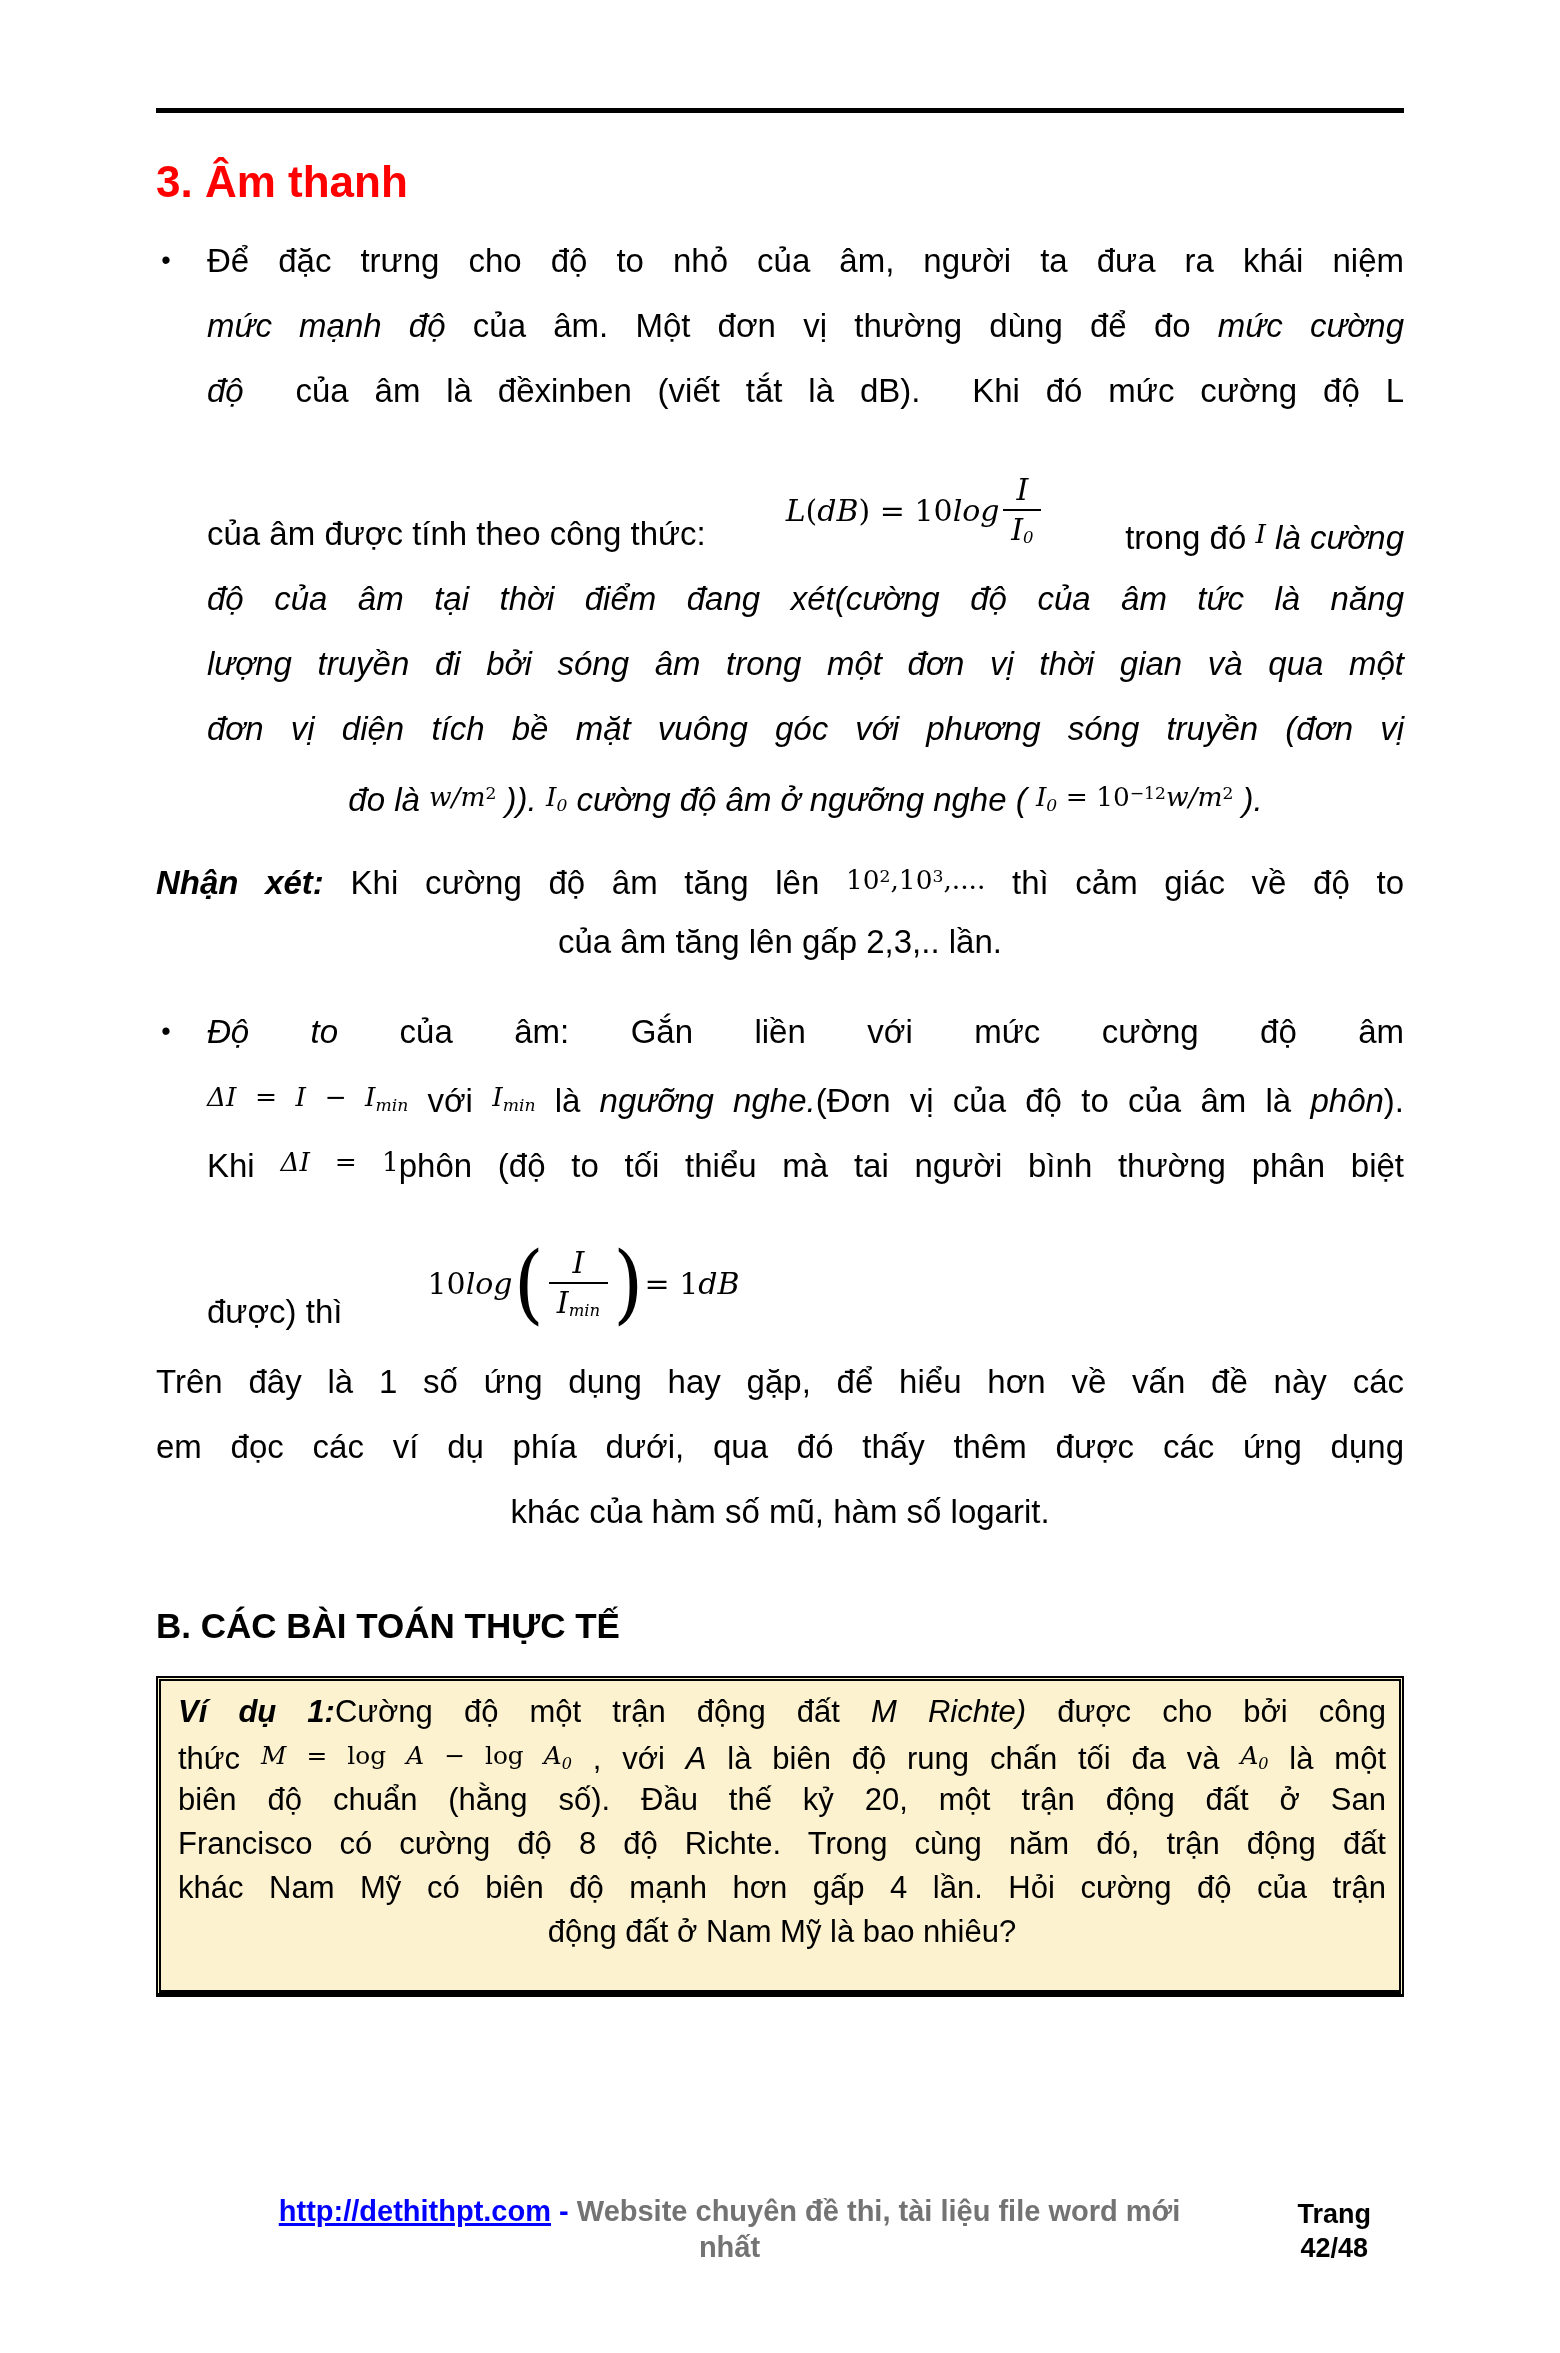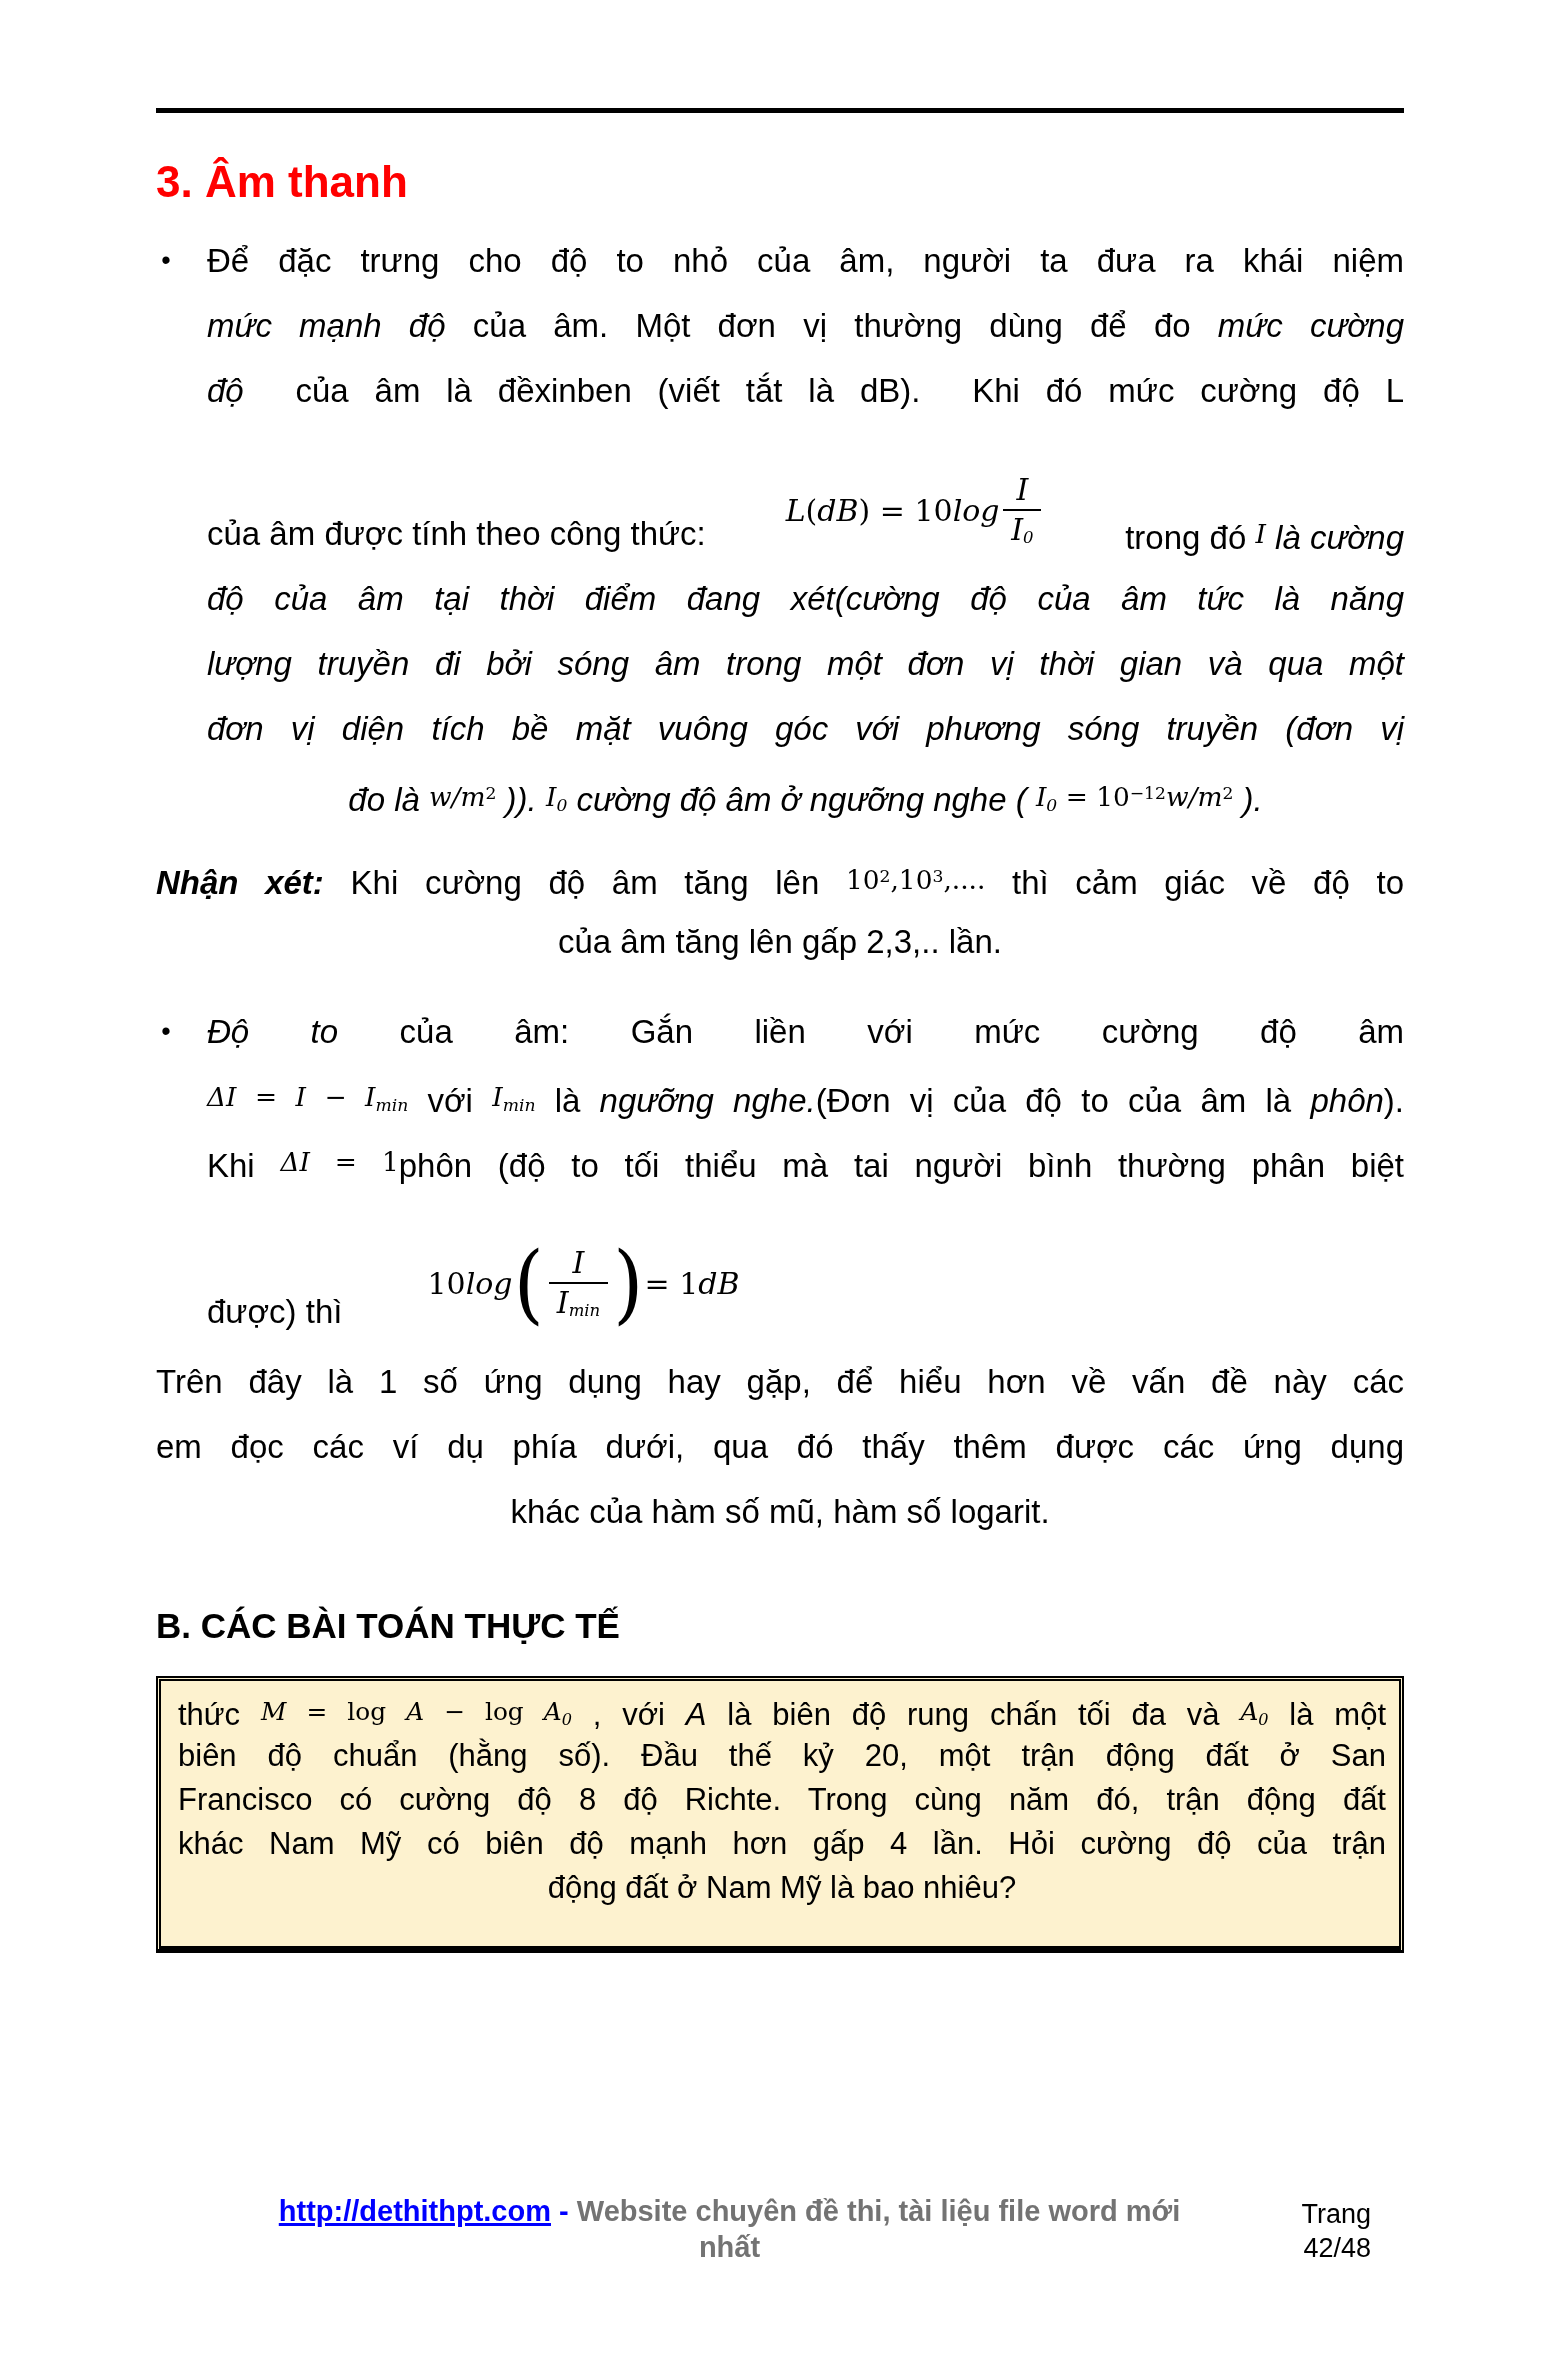--- a/index.html
+++ b/index.html
@@ -71,21 +71,21 @@
   
   .footer{
     position:absolute;left:156px;top:2193px;width:1147px;
     text-align:center;font-weight:bold;font-size:29px;line-height:36px;
   }
   .f-link{color:#0000FF;text-decoration:underline;text-decoration-thickness:2.6px;cursor:pointer;}
   .f-dash{color:#0000FF;}
   .f-red{color:#737373;}
   .pagenum{
     position:absolute;right:190px;top:2197px;
-    font-weight:normal;font-size:27px;line-height:34px;color:#000;text-align:right;
+    font-weight:bold;font-size:27px;line-height:34px;color:#000;text-align:center;
   }
 </style>
 </head>
 <body>
 
 <div class="page" data-name="page">
   <div class="content" id="doc" data-name="document-content">
       <div class="rule" data-name="top-rule"></div>
       <div class="heading" data-name="section-heading-am-thanh">3. Âm thanh</div>
       <div class="para bul" data-name="intro-bullet-paragraph">
@@ -138,20 +138,21 @@
             </span></span>
         </div>
       </div>
       <div class="para" data-name="closing-paragraph">
         <div class="tl just" data-name="text-line"><span class="seg-r" data-name="text-segment">Trên đây là 1 số ứng dụng hay gặp, để hiểu hơn về vấn đề này các</span></div>
         <div class="tl just" data-name="text-line"><span class="seg-r" data-name="text-segment">em đọc các ví dụ phía dưới, qua đó thấy thêm được các ứng dụng</span></div>
         <div class="tl" data-name="text-line"><span class="seg-r" data-name="text-segment">khác của hàm số mũ, hàm số logarit.</span></div>
       </div>
       <div class="heading" data-name="section-heading-bai-toan">B. CÁC BÀI TOÁN THỰC TẾ</div>
       <div data-name="example-box">
+        <div class="tl just" data-name="text-line"><span class="seg-b" data-name="text-segment">Ví dụ 1:</span><span class="seg-r" data-name="text-segment">Cường độ một trận động đất </span><span class="seg-i" data-name="text-segment">M Richte)</span><span class="seg-r" data-name="text-segment"> được cho bởi công</span></div>
         <div class="tl just" data-name="text-line"><span class="seg-r" data-name="text-segment">thức </span><span class="seg-mi" data-name="text-segment">M</span><span class="seg-mr" data-name="text-segment"> = log </span><span class="seg-mi" data-name="text-segment">A</span><span class="seg-mr" data-name="text-segment"> − log </span><span class="seg-mi" data-name="text-segment">A</span><span class="seg-msub" data-name="text-segment">0</span><span class="seg-r" data-name="text-segment"> , với </span><span class="seg-i" data-name="text-segment">A</span><span class="seg-r" data-name="text-segment"> là biên độ rung chấn tối đa và </span><span class="seg-mi" data-name="text-segment">A</span><span class="seg-msub" data-name="text-segment">0</span><span class="seg-r" data-name="text-segment"> là một</span></div>
         <div class="tl just" data-name="text-line"><span class="seg-r" data-name="text-segment">biên độ chuẩn (hằng số). Đầu thế kỷ 20, một trận động đất ở San</span></div>
         <div class="tl just" data-name="text-line"><span class="seg-r" data-name="text-segment">Francisco có cường độ 8 độ Richte. Trong cùng năm đó, trận động đất</span></div>
         <div class="tl just" data-name="text-line"><span class="seg-r" data-name="text-segment">khác Nam Mỹ có biên độ mạnh hơn gấp 4 lần. Hỏi cường độ của trận</span></div>
         <div class="tl" data-name="text-line"><span class="seg-r" data-name="text-segment">động đất ở Nam Mỹ là bao nhiêu?</span></div>
       </div>
     </div>
 
   <div class="footer" data-name="footer">
     <div data-name="footer-line-1"><a class="f-link" data-name="footer-link">http://dethithpt.com</a><span class="f-dash" data-name="footer-dash"> - </span><span class="f-red" data-name="footer-tagline">Website chuyên đề thi, tài liệu file word mới</span></div>

